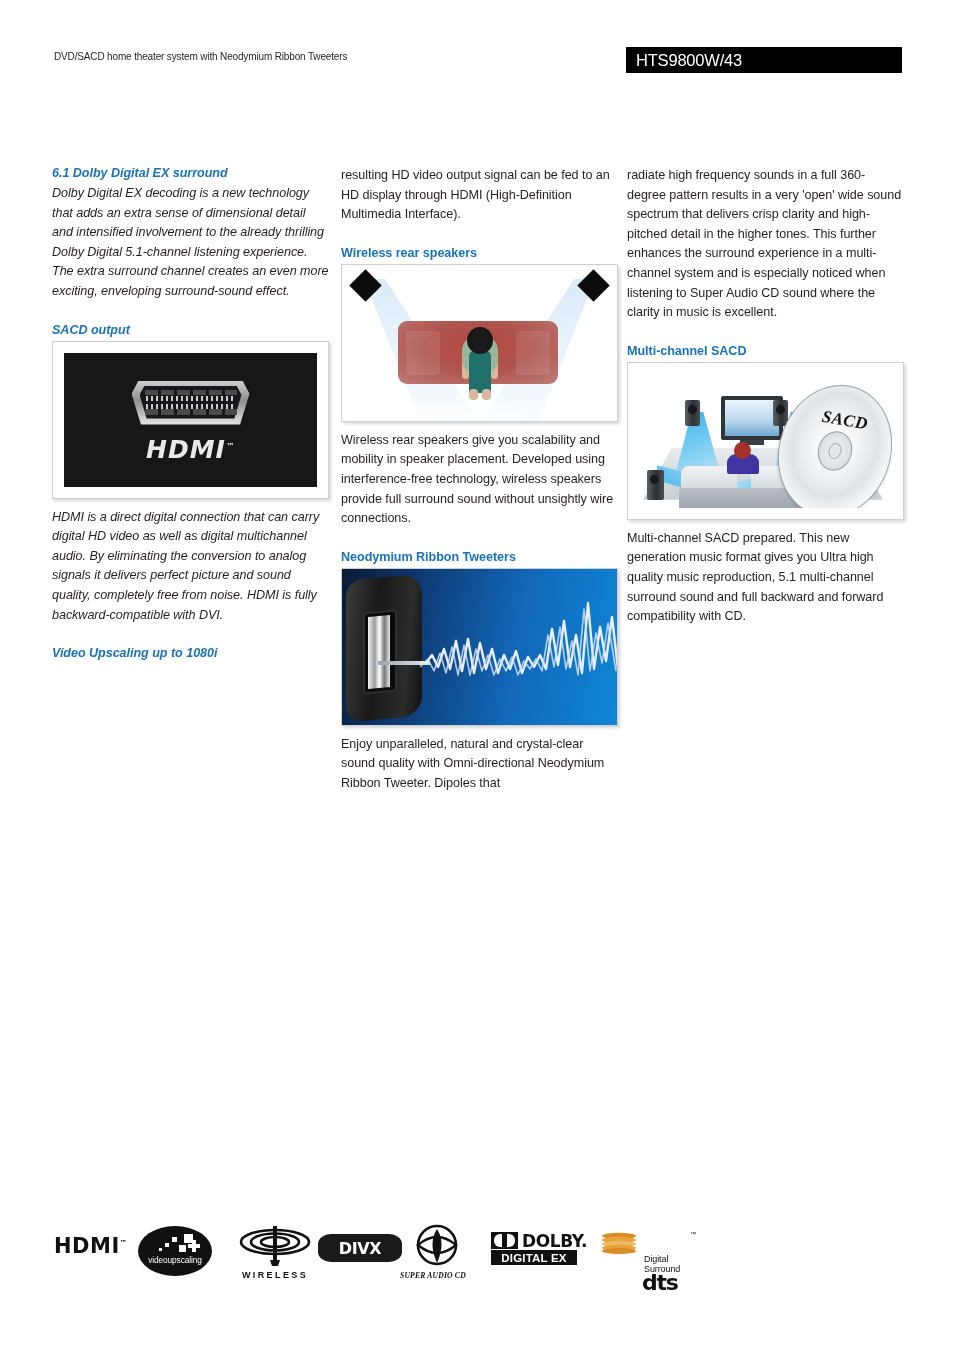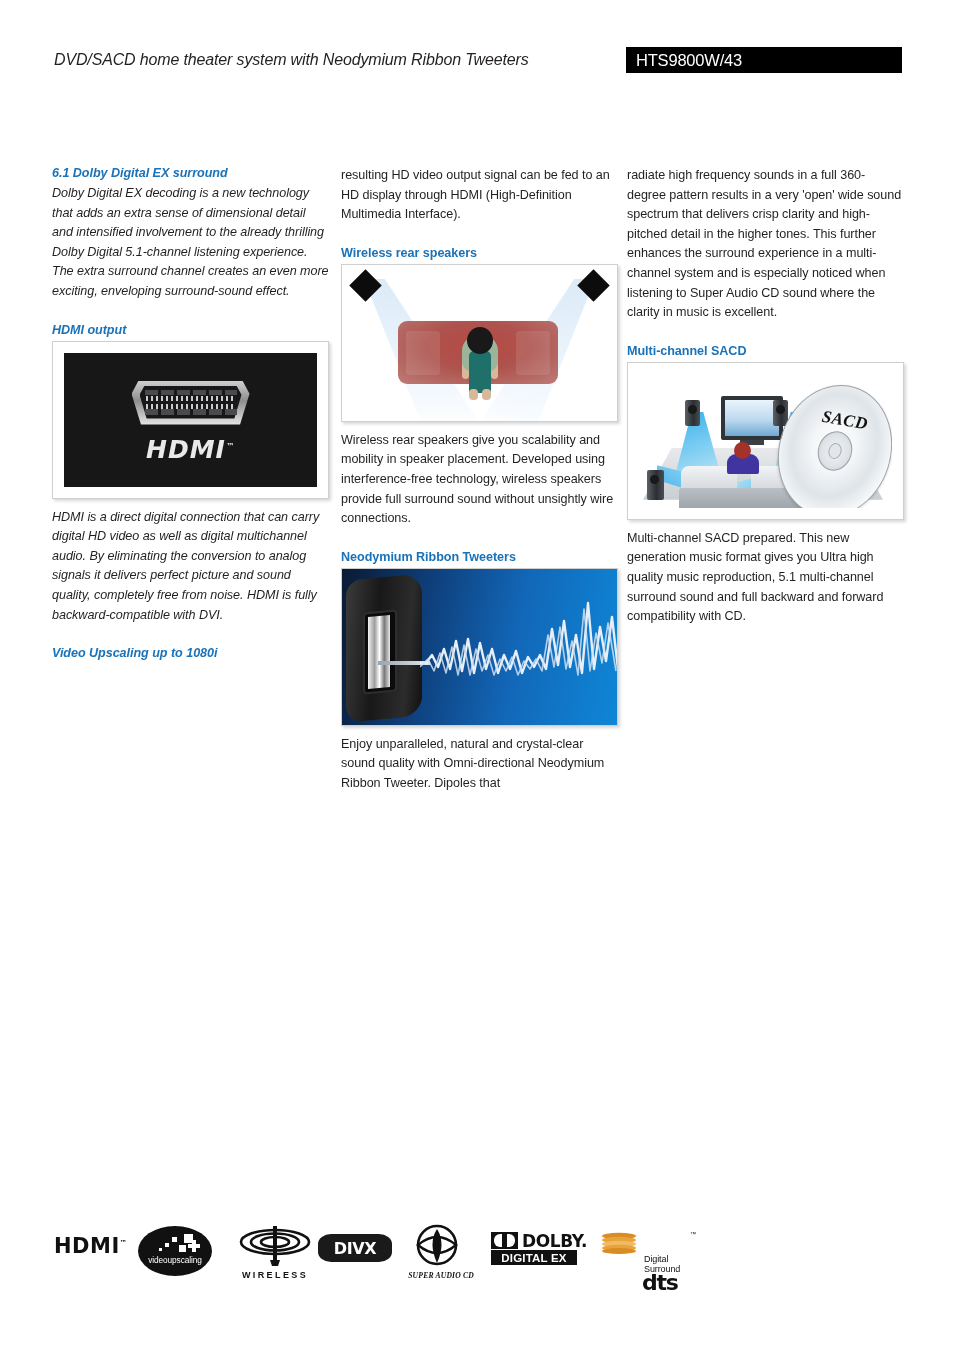--- a/index.html
+++ b/index.html
@@ -8,21 +8,21 @@
     background: #ffffff;
     font-family: "Liberation Sans", sans-serif;
     color: #231f20;
   }
   .page { position: relative; width: 954px; height: 1350px; overflow: hidden; }
 
   
   .header { position: absolute; left: 0; top: 0; width: 954px; height: 80px; }
   .header-subtitle {
     position: absolute; left: 54px; top: 51px;
-    font-size: 16px; letter-spacing: -0.15px; color: #231f20; white-space: nowrap; font-style: italic;
+    font-size: 10px; letter-spacing: -0.15px; color: #231f20; white-space: nowrap;
   }
   .model-box {
     position: absolute; left: 626px; top: 47px; width: 276px; height: 26px;
     background: #000000;
   }
   .model-text {
     position: absolute; left: 636px; top: 50px;
     font-size: 16.5px; color: #ffffff; letter-spacing: -0.2px; line-height: 20px;
   }
 
@@ -308,31 +308,31 @@
   }
   .logo-upscale .sparkle {
     position: absolute; background: #ffffff;
   }
   .logo-wireless { left: 232px; top: 6px; width: 86px; height: 56px; }
   .logo-wireless .txt {
     position: absolute; left: 0; right: 0; bottom: 0; text-align: center;
     font-size: 9px; font-weight: bold; color: #111111; letter-spacing: 2.4px;
   }
   .logo-divx {
-    left: 318px; top: 16px; width: 74px; height: 28px;
+    left: 318px; top: 16px; width: 84px; height: 28px;
     background: #1a1a1a; border-radius: 13px/10px;
   }
   .logo-divx .txt {
     position: absolute; inset: 0; display: flex; align-items: center; justify-content: center;
     font-family: "DejaVu Sans", sans-serif;
     font-size: 16px; font-weight: bold; color: #ffffff; letter-spacing: -0.4px;
   }
   .logo-sacd { left: 404px; top: 6px; width: 66px; height: 56px; }
   .logo-sacd .txt {
-    position: absolute; left: -4px; right: -4px; bottom: 0; text-align: right;
+    position: absolute; left: -4px; right: -4px; bottom: 0; text-align: left;
     font-family: "Liberation Serif", serif; font-style: italic;
     font-size: 7.6px; font-weight: bold; color: #111111; letter-spacing: .2px;
   }
   .logo-dolby { left: 491px; top: 13px; width: 92px; height: 34px; }
   .logo-dolby .row1 { position: absolute; left: 0; top: 0; height: 19px; display: flex; align-items: center; }
   .logo-dolby .dd {
     width: 27px; height: 17px; background: #111111; margin-right: 4px; position: relative;
   }
   .logo-dolby .dd::before, .logo-dolby .dd::after {
     content: ""; position: absolute; top: 2px; width: 8px; height: 13px;
@@ -377,21 +377,21 @@
 
   <div class="cols">
 
     <div class="col col-1">
 
       <h3 class="sec-head">6.1 Dolby Digital EX surround</h3>
       <p class="body">Dolby Digital EX decoding is a new technology that adds an extra sense of dimensional detail and intensified involvement to the already thrilling Dolby Digital 5.1-channel listening experience. The extra surround channel creates an even more exciting, enveloping surround-sound effect.</p>
 
       <div class="gap-big"></div>
 
-      <h3 class="sec-head">HDMI output</h3>
+      <h3 class="sec-head">SACD output</h3>
 
       <div class="img-card pad">
         <div class="hdmi-photo">
           <div class="hdmi-port">
             <div class="shell"></div>
             <div class="inner"></div>
             <div class="slots"></div>
             <div class="pins-top"></div>
             <div class="pins-bot"></div>
             <div class="slots2"></div>

